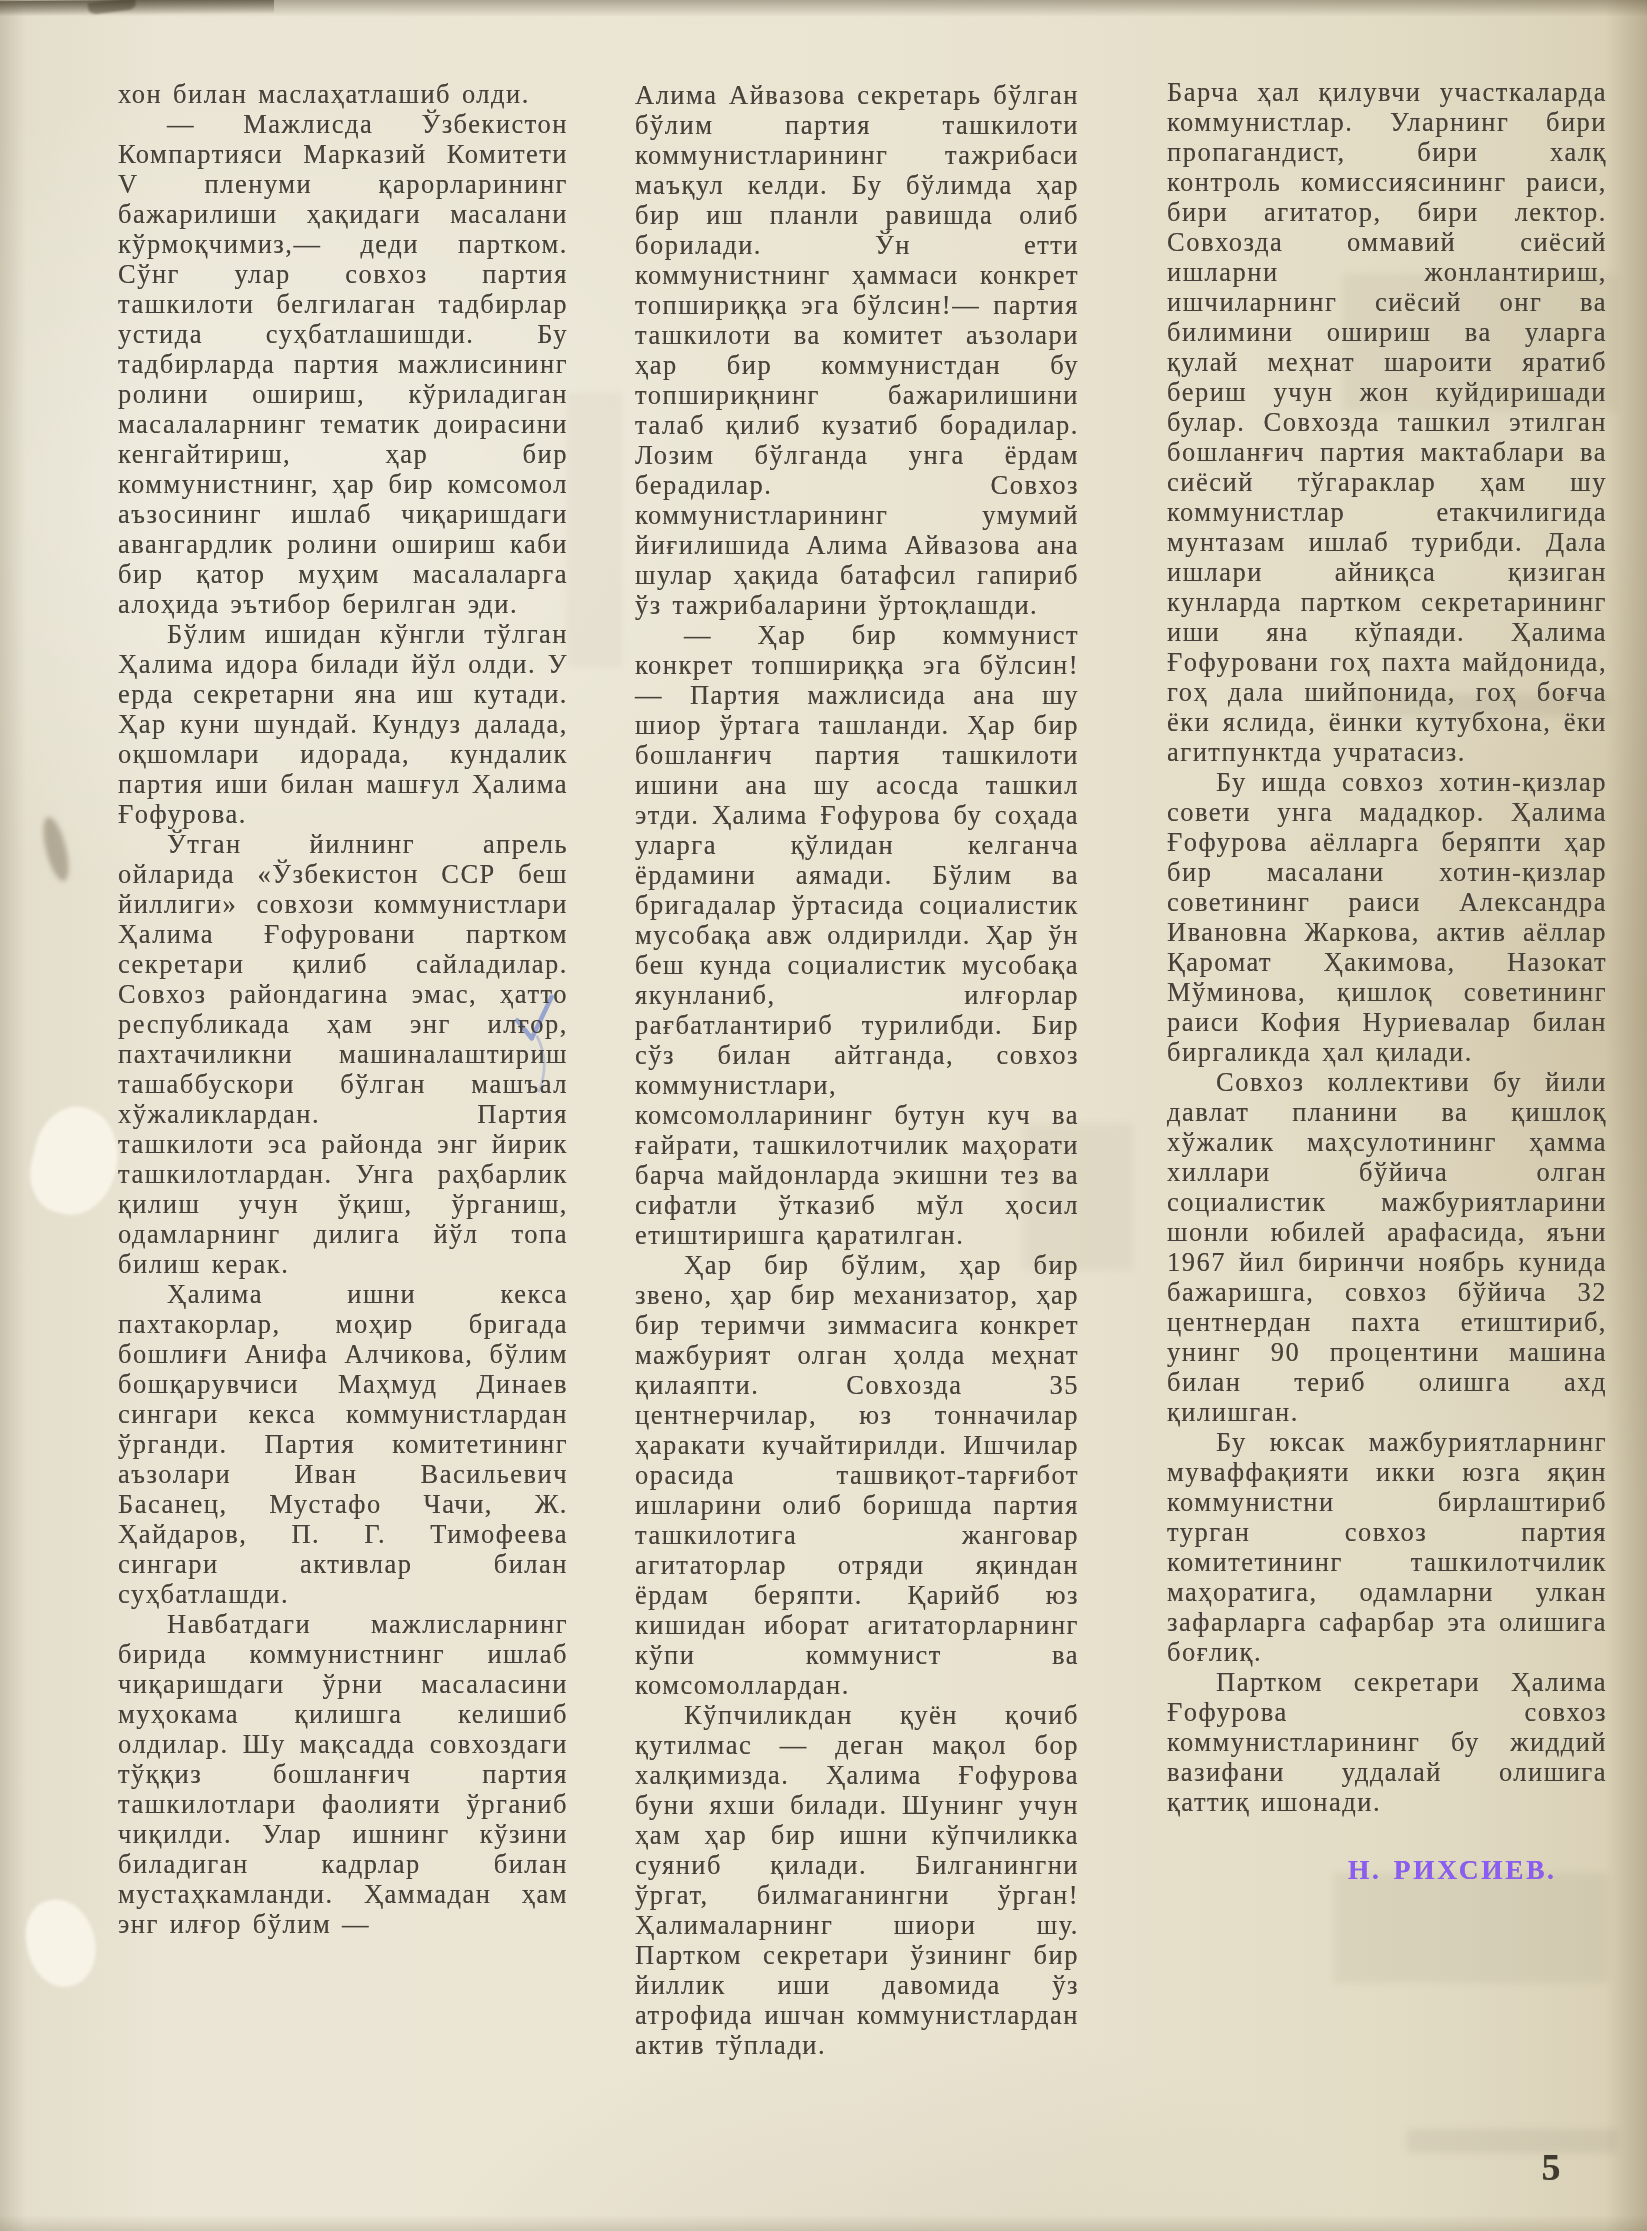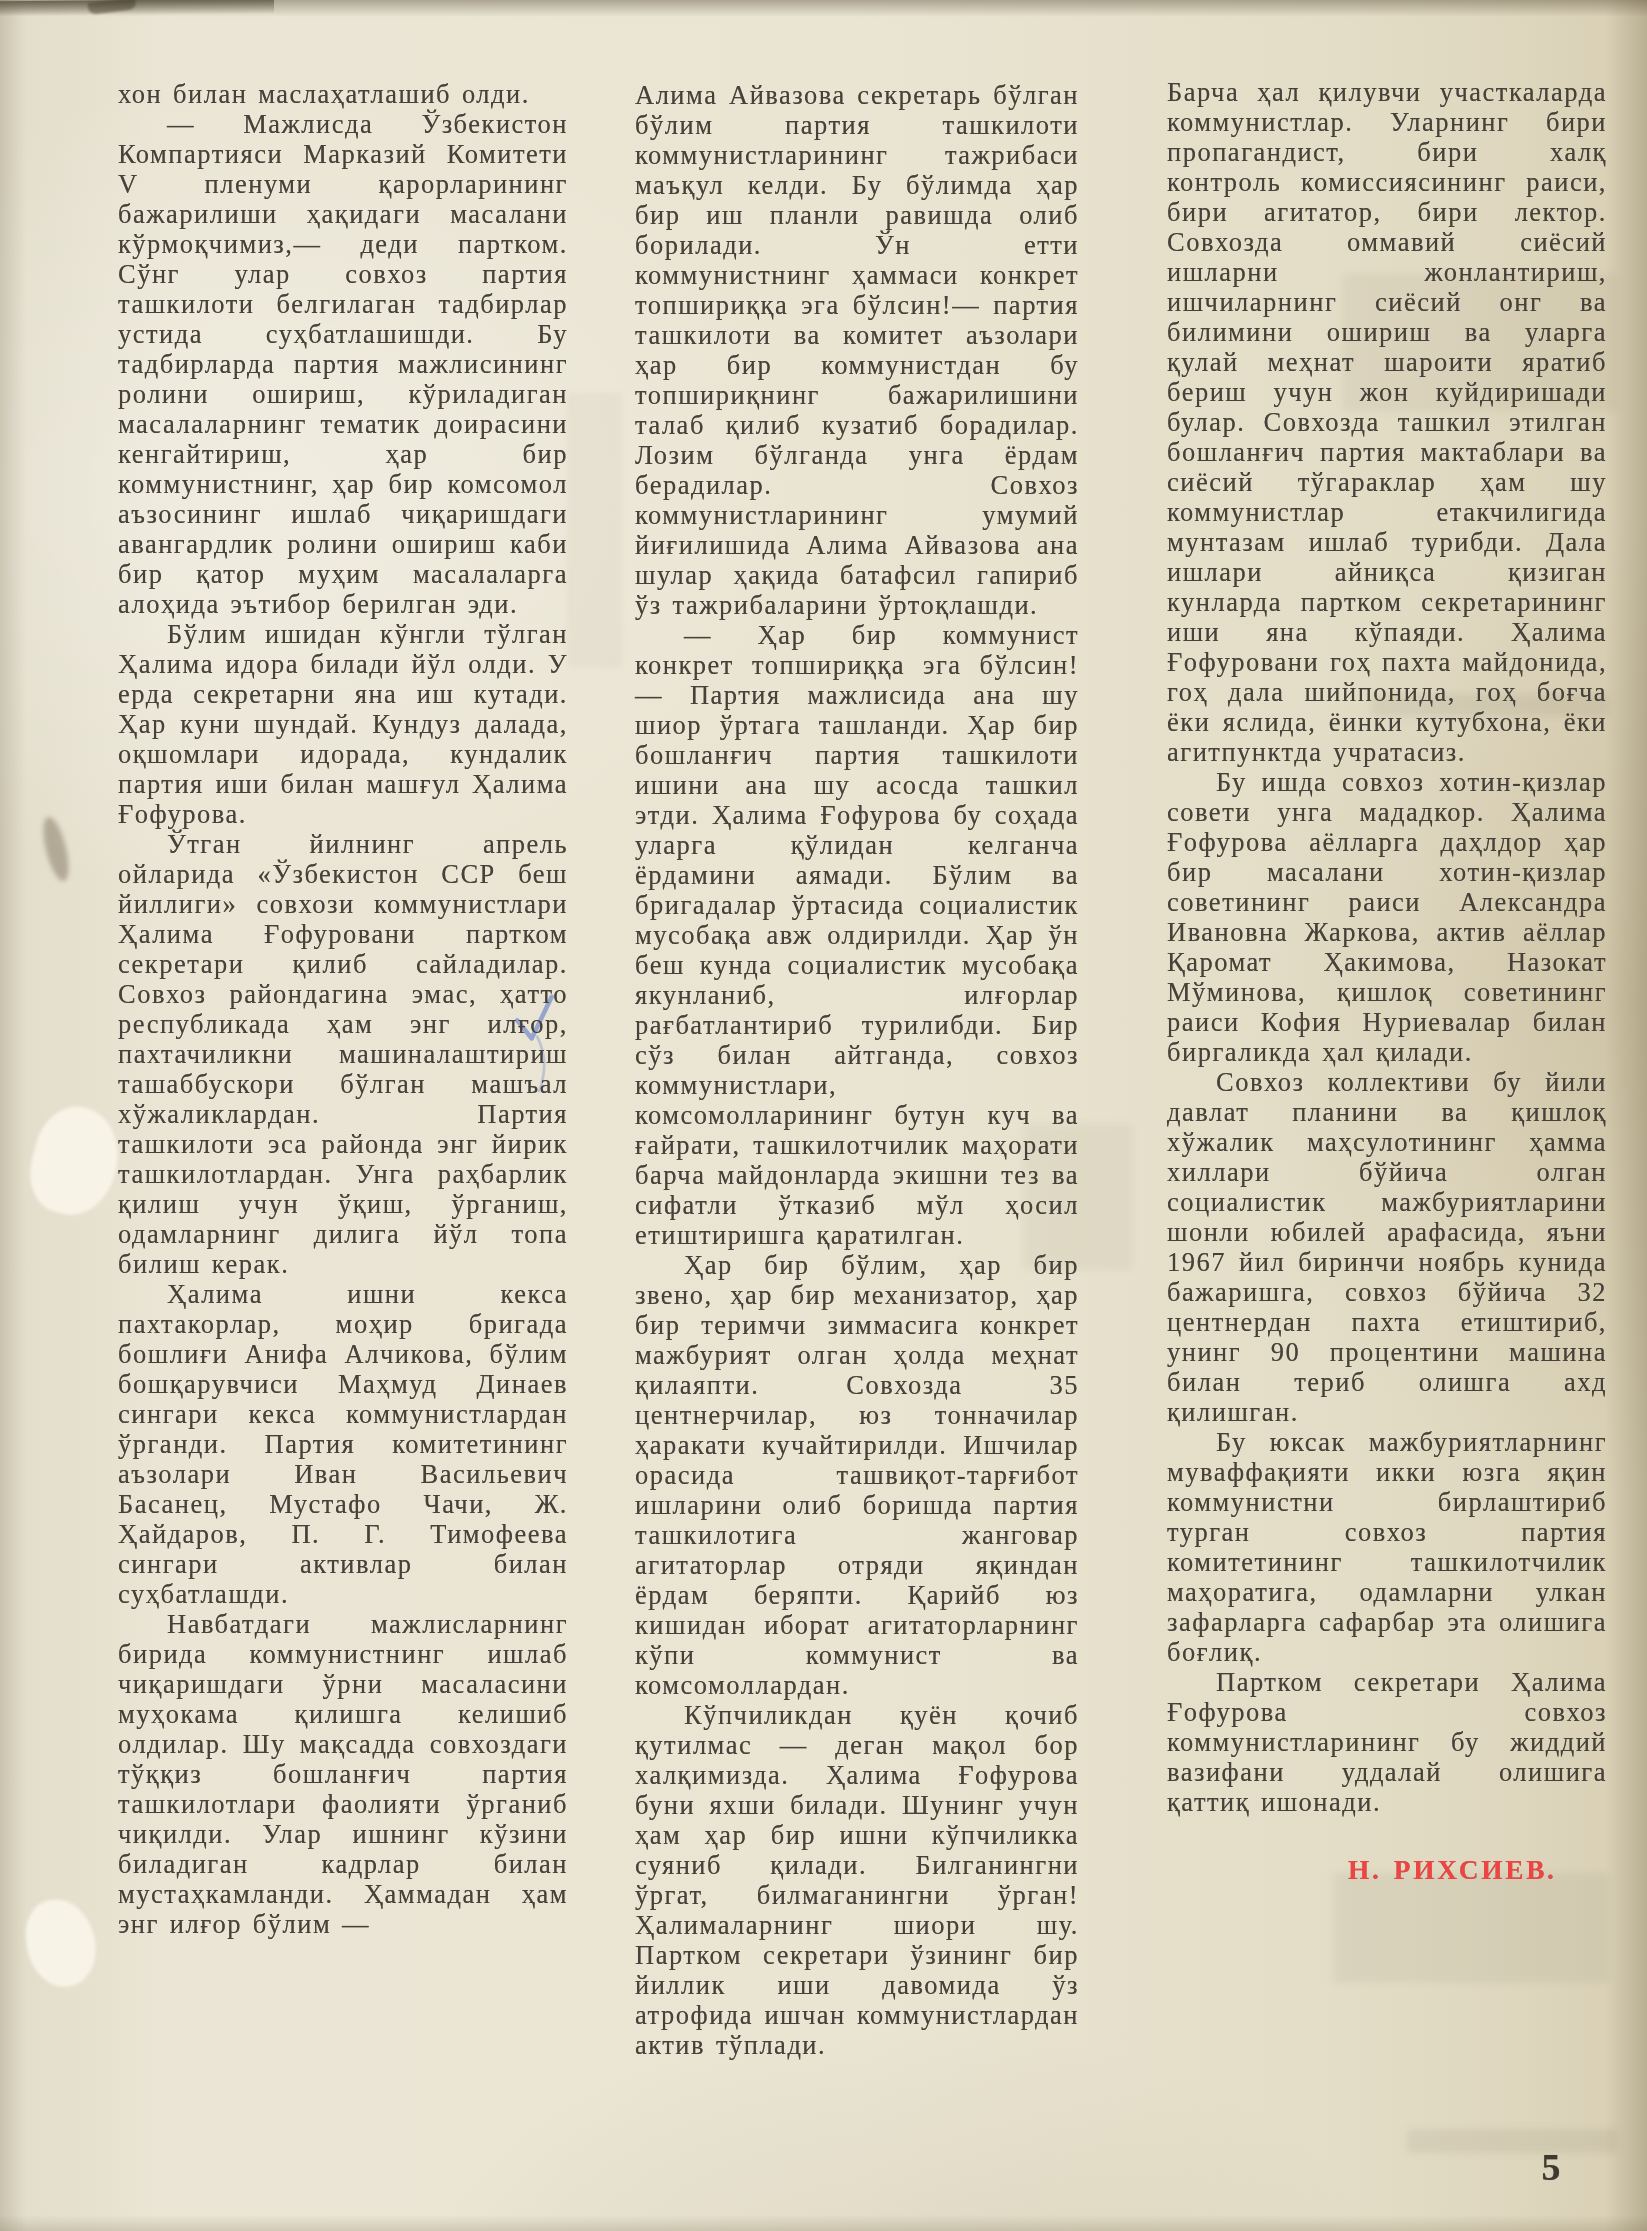--- a/index.html
+++ b/index.html
@@ -44,21 +44,21 @@
   
   .col{position:absolute;text-align:justify;color:#46413a;
     font-size:26.5px;line-height:30px;letter-spacing:1.5px;word-spacing:2.7px;
     text-shadow:0 0 0.6px rgba(70,60,45,0.55);margin-left:15px;}
   .col p{margin:0;text-indent:49px;}
   .col p:first-child{text-indent:0;}
   #col1{left:103px;top:79px;width:450px;}
   #col2{left:620px;top:80px;width:444px;}
   #col3{left:1152px;top:77px;width:440px;}
   .byline{font-weight:bold;font-size:27.4px;letter-spacing:2.7px;margin-top:38px;
-    padding-left:181px;text-indent:0;color:#ef4444;}
+    padding-left:181px;text-indent:0;color:#8b5cf6;}
   .page-number{position:absolute;left:1519px;top:2145px;width:64px;text-align:center;
     font-weight:bold;font-size:38px;color:#3f3a30;text-shadow:0 0 0.7px rgba(63,58,48,0.6);}
   .checkmark{position:absolute;left:510px;top:989px;opacity:0.85;}
 </style>
 </head>
 <body>
 
 <div class="page">
 
   <div class="shadow-top"></div>
@@ -92,21 +92,21 @@
     </div>
   <div class="col" id="col2">
       <p>Алима Айвазова секретарь бўлган бўлим партия ташкилоти коммунистларининг тажрибаси маъқул келди. Бу бўлимда ҳар бир иш планли равишда олиб борилади. Ўн етти коммунистнинг ҳаммаси конкрет топшириққа эга бўлсин!— партия ташкилоти ва комитет аъзолари ҳар бир коммунистдан бу топшириқнинг бажарилишини талаб қилиб кузатиб борадилар. Лозим бўлганда унга ёрдам берадилар. Совхоз коммунистларининг умумий йиғилишида Алима Айвазова ана шулар ҳақида батафсил гапириб ўз тажрибаларини ўртоқлашди.</p>
       <p>— Ҳар бир коммунист конкрет топшириққа эга бўлсин!— Партия мажлисида ана шу шиор ўртага ташланди. Ҳар бир бошланғич партия ташкилоти ишини ана шу асосда ташкил этди. Ҳалима Ғофурова бу соҳада уларга қўлидан келганча ёрдамини аямади. Бўлим ва бригадалар ўртасида социалистик мусобақа авж олдирилди. Ҳар ўн беш кунда социалистик мусобақа якунланиб, илғорлар рағбатлантириб турилибди. Бир сўз билан айтганда, совхоз коммунистлари, комсомолларининг бутун куч ва ғайрати, ташкилотчилик маҳорати барча майдонларда экишни тез ва сифатли ўтказиб мўл ҳосил етиштиришга қаратилган.</p>
       <p>Ҳар бир бўлим, ҳар бир звено, ҳар бир механизатор, ҳар бир теримчи зиммасига конкрет мажбурият олган ҳолда меҳнат қилаяпти. Совхозда 35 центнерчилар, юз тонначилар ҳаракати кучайтирилди. Ишчилар орасида ташвиқот-тарғибот ишларини олиб боришда партия ташкилотига жанговар агитаторлар отряди яқиндан ёрдам беряпти. Қарийб юз кишидан иборат агитаторларнинг кўпи коммунист ва комсомоллардан.</p>
       <p>Кўпчиликдан қуён қочиб қутилмас — деган мақол бор халқимизда. Ҳалима Ғофурова буни яхши билади. Шунинг учун ҳам ҳар бир ишни кўпчиликка суяниб қилади. Билганингни ўргат, билмаганингни ўрган! Ҳалималарнинг шиори шу. Партком секретари ўзининг бир йиллик иши давомида ўз атрофида ишчан коммунистлардан актив тўплади.</p>
     </div>
   <div class="col" id="col3">
 
   <p>Барча ҳал қилувчи участкаларда коммунистлар. Уларнинг бири пропагандист, бири халқ контроль комиссиясининг раиси, бири агитатор, бири лектор. Совхозда оммавий сиёсий ишларни жонлантириш, ишчиларнинг сиёсий онг ва билимини ошириш ва уларга қулай меҳнат шароити яратиб бериш учун жон куйдиришади булар. Совхозда ташкил этилган бошланғич партия мактаблари ва сиёсий тўгараклар ҳам шу коммунистлар етакчилигида мунтазам ишлаб турибди. Дала ишлари айниқса қизиган кунларда партком секретарининг иши яна кўпаяди. Ҳалима Ғофуровани гоҳ пахта майдонида, гоҳ дала шийпонида, гоҳ боғча ёки яслида, ёинки кутубхона, ёки агитпунктда учратасиз.</p>
-      <p>Бу ишда совхоз хотин-қизлар совети унга мададкор. Ҳалима Ғофурова аёлларга даҳлдор ҳар бир масалани хотин-қизлар советининг раиси Александра Ивановна Жаркова, актив аёллар Қаромат Ҳакимова, Назокат Мўминова, қишлоқ советининг раиси Кофия Нуриевалар билан биргаликда ҳал қилади.</p>
+      <p>Бу ишда совхоз хотин-қизлар совети унга мададкор. Ҳалима Ғофурова аёлларга беряпти ҳар бир масалани хотин-қизлар советининг раиси Александра Ивановна Жаркова, актив аёллар Қаромат Ҳакимова, Назокат Мўминова, қишлоқ советининг раиси Кофия Нуриевалар билан биргаликда ҳал қилади.</p>
       <p>Совхоз коллективи бу йили давлат планини ва қишлоқ хўжалик маҳсулотининг ҳамма хиллари бўйича олган социалистик мажбуриятларини шонли юбилей арафасида, яъни 1967 йил биринчи ноябрь кунида бажаришга, совхоз бўйича 32 центнердан пахта етиштириб, унинг 90 процентини машина билан териб олишга ахд қилишган.</p>
       <p>Бу юксак мажбуриятларнинг муваффақияти икки юзга яқин коммунистни бирлаштириб турган совхоз партия комитетининг ташкилотчилик маҳоратига, одамларни улкан зафарларга сафарбар эта олишига боғлиқ.</p>
       <p>Партком секретари Ҳалима Ғофурова совхоз коммунистларининг бу жиддий вазифани уддалай олишига қаттиқ ишонади.</p>
       <div class="byline">Н. РИХСИЕВ.</div>
     </div>
 
   <div class="page-number">5</div>
 </div>
 
 

